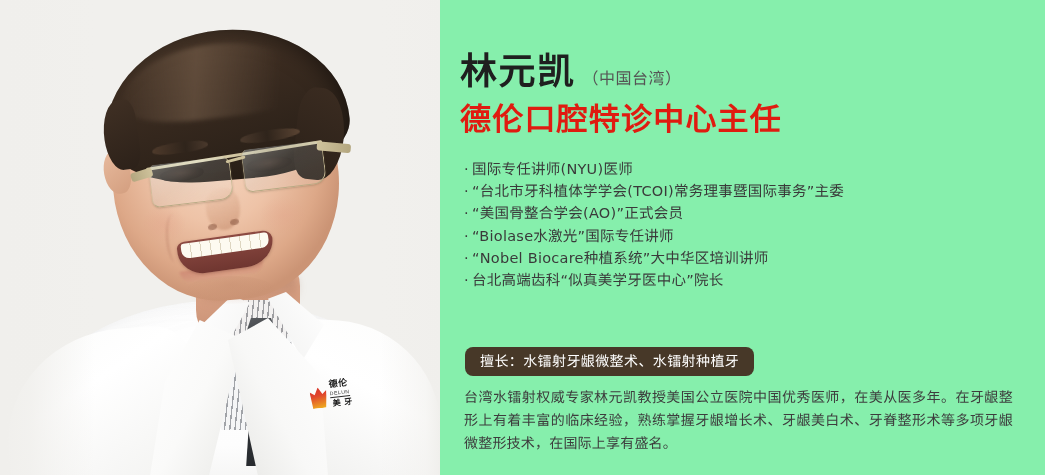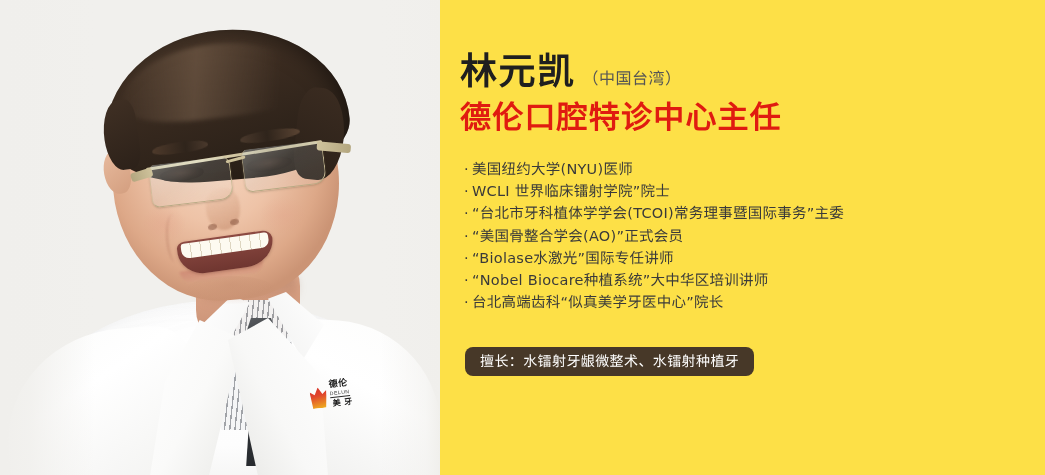--- a/index.html
+++ b/index.html
@@ -12,21 +12,21 @@
     height: 475px;
     overflow: hidden;
     background: #f0efec;
     font-family: "Liberation Sans", "DejaVu Sans", sans-serif;
   }
 
   .banner {
     position: relative;
     width: 1045px;
     height: 475px;
-    background: #fde047;
+    background: #86efac;
     overflow: hidden;
   }
 
   
   .photo-wrap {
     position: absolute;
     left: 0;
     top: 0;
     width: 440px;
     height: 475px;
@@ -551,21 +551,21 @@
   .position-title {
     position: absolute;
     left: 0;
     top: 101px;
     font-size: 31px;
     line-height: 38px;
     font-weight: bold;
     color: #e01b10;
     letter-spacing: 1.2px;
     white-space: nowrap;
-    font-family: Liberation Mono, monospace;
+    font-family: Liberation Serif, serif;
   }
 
   .creds {
     position: absolute;
     left: 4px;
     top: 158px;
     margin: 0;
     padding: 0;
     list-style: none;
   }
@@ -687,27 +687,27 @@
   <div class="content">
 
     <div class="name-row">
       <span class="doctor-name">林元凯</span>
       <span class="region">（中国台湾）</span>
     </div>
 
     <div class="position-title">德伦口腔特诊中心主任</div>
 
     <ul class="creds">
-      <li>美国纽约大学(NYU)医师</li>
-      <li>WCLI 世界临床镭射学院”院士</li>
+      <li>国际专任讲师(NYU)医师</li>
       <li>“台北市牙科植体学学会(TCOI)常务理事暨国际事务”主委</li>
       <li>“美国骨整合学会(AO)”正式会员</li>
       <li>“Biolase水激光”国际专任讲师</li>
       <li>“Nobel Biocare种植系统”大中华区培训讲师</li>
       <li>台北高端齿科“似真美学牙医中心”院长</li>
     </ul>
 
     <div class="specialty-badge">擅长：水镭射牙龈微整术、水镭射种植牙</div>
 
+    <p class="bio">台湾水镭射权威专家林元凯教授美国公立医院中国优秀医师，在美从医多年。在牙龈整形上有着丰富的临床经验，熟练掌握牙龈增长术、牙龈美白术、牙脊整形术等多项牙龈微整形技术，在国际上享有盛名。</p>
 
   </div>
 
 </div>
 
 </body></html>

